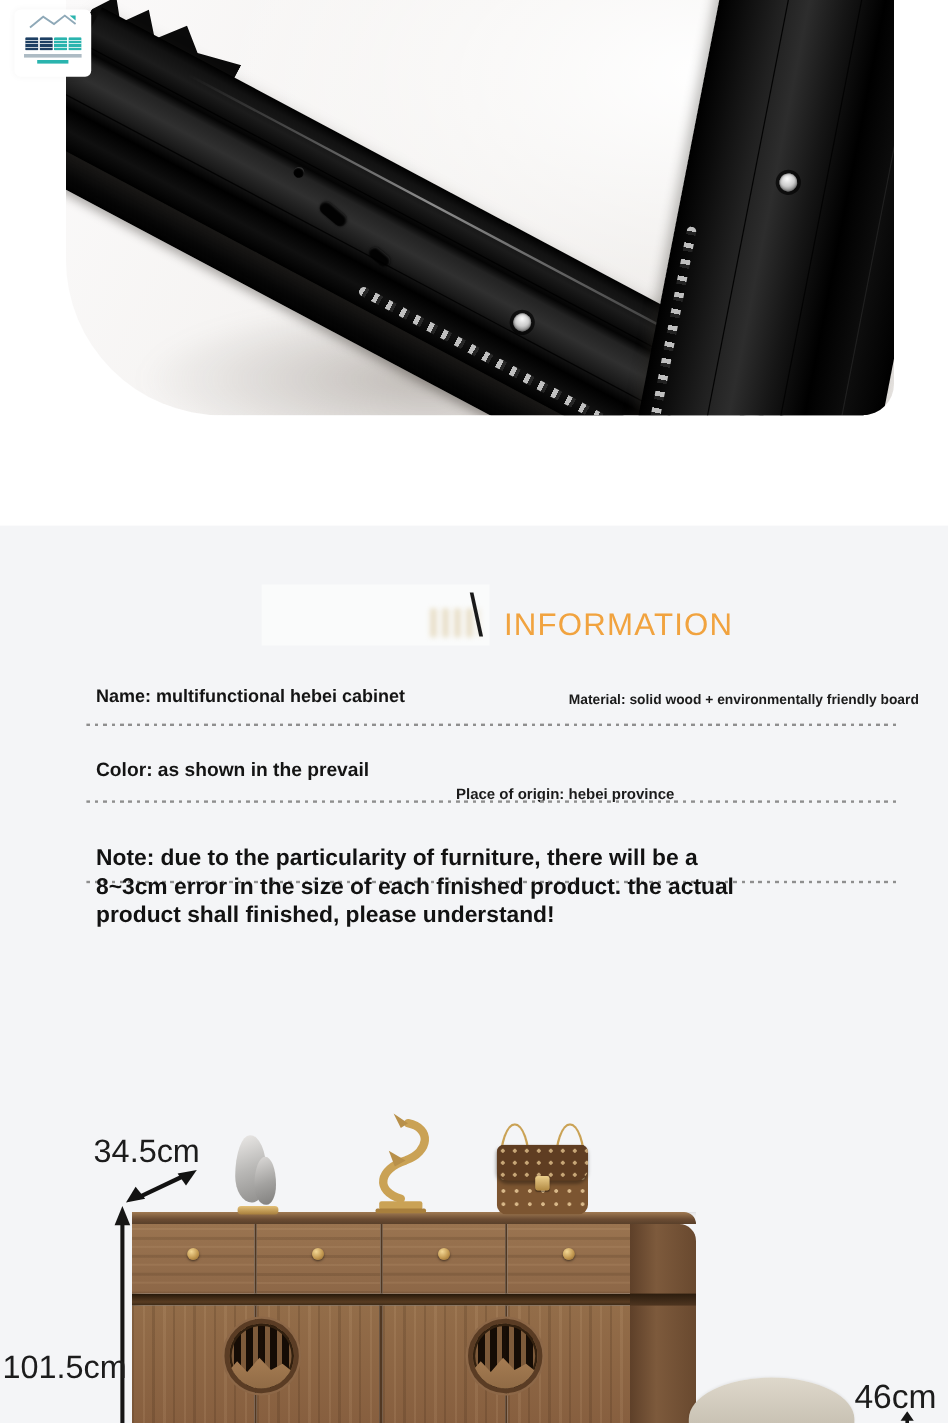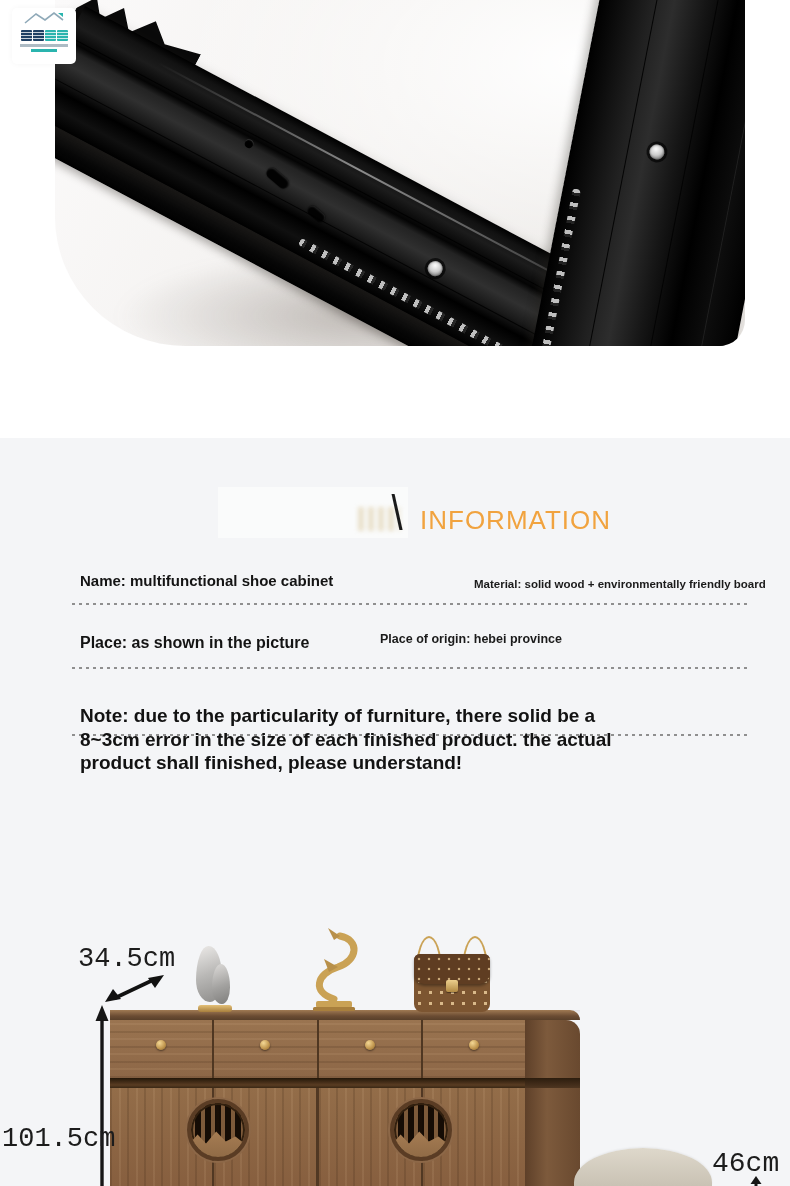--- a/index.html
+++ b/index.html
@@ -77,29 +77,29 @@
     background:repeating-linear-gradient(90deg,#d9c69b 0 6px,transparent 6px 10px);}
   .slash{position:absolute;left:390px;top:48px;font-size:50px;font-weight:300;color:#1a1a1a;
     line-height:54px;transform:scaleX(.8);}
   .subtitle{position:absolute;left:420px;top:67px;font-size:26px;font-weight:400;
     color:#F1A33F;letter-spacing:1px;}
   .spec-l{position:absolute;font-weight:bold;color:#141414;white-space:nowrap;}
   .spec-r{position:absolute;font-weight:bold;color:#1b1b1b;white-space:nowrap;}
   .row1-l{left:80px;top:134px;font-size:15px;}
   .row1-r{left:458px;top:140px;font-size:11.5px;padding-left:16px;}
   .row2-l{left:80px;top:196px;font-size:16px;}
-  .row2-r{left:380px;top:194px;font-size:12.5px;}
+  .row2-r{left:380px;top:217px;font-size:12.5px;}
   .dashline{position:absolute;left:72px;width:676px;height:2px;
     background:repeating-linear-gradient(90deg,#8f8f8f 0 3px,transparent 3px 7px);}
   .dash1{top:165px;} .dash2{top:229px;} .dash3{top:296px;}
   .note{position:absolute;left:80px;top:266px;width:640px;z-index:2;
     font-size:19px;font-weight:bold;line-height:23.5px;color:#121212;}
   .note div{white-space:nowrap;}
   
-  .dim{position:absolute;font-family:Liberation Mono, monospace;color:#1c1c1c;z-index:5;}
+  .dim{position:absolute;font-family:Liberation Sans, sans-serif;color:#1c1c1c;z-index:5;}
   .dim-depth{left:78px;top:944px;font-size:27px;}
   .dim-height{left:2px;top:1124px;font-size:27px;}
   .dim-width{left:712px;top:1148px;font-size:28px;}
   .arrow-svg{position:absolute;z-index:5;}
   
   .cabinet{position:absolute;left:110px;top:1010px;width:470px;height:176px;z-index:1;
     box-shadow:inset 7px 0 9px -5px rgba(20,12,6,.65);}
   .cab-top{height:10px;background:linear-gradient(180deg,#a07a53,#6b4c33 60%,#59402a);
     border-radius:0 10px 0 0;}
   .cab-body{display:flex;height:166px;}
@@ -209,31 +209,31 @@
   <div class="logo-tag2"></div>
 </div>
 
 <div class="section">
 
   <div class="title-card"></div>
   <div class="ghost-mark"></div>
   <div class="slash">\</div>
   <div class="subtitle">INFORMATION</div>
 
-  <div class="spec-l row1-l">Name: multifunctional shoe cabinet</div>
+  <div class="spec-l row1-l">Name: multifunctional hebei cabinet</div>
   <div class="spec-r row1-r">Material: solid wood + environmentally friendly board</div>
   <div class="dashline dash1"></div>
 
-  <div class="spec-l row2-l">Place: as shown in the picture</div>
+  <div class="spec-l row2-l">Color: as shown in the prevail</div>
   <div class="spec-r row2-r">Place of origin: hebei province</div>
   <div class="dashline dash2"></div>
 
   <div class="dashline dash3"></div>
   <div class="note">
-    <div>Note: due to the particularity of furniture, there solid be a</div>
+    <div>Note: due to the particularity of furniture, there will be a</div>
     <div>8~3cm error in the size of each finished product. the actual</div>
     <div>product shall finished, please understand!</div>
   </div>
 </div>
 
 <div class="dim dim-depth">34.5cm</div>
 <svg class="arrow-svg" style="left:104px;top:968px;" width="62" height="42">
   <line x1="11" y1="30" x2="49" y2="12" stroke="#121212" stroke-width="3.6"></line>
   <polygon points="1,34 17,31 9,21" fill="#121212"></polygon>
   <polygon points="60,7 44,10 51,20" fill="#121212"></polygon>

